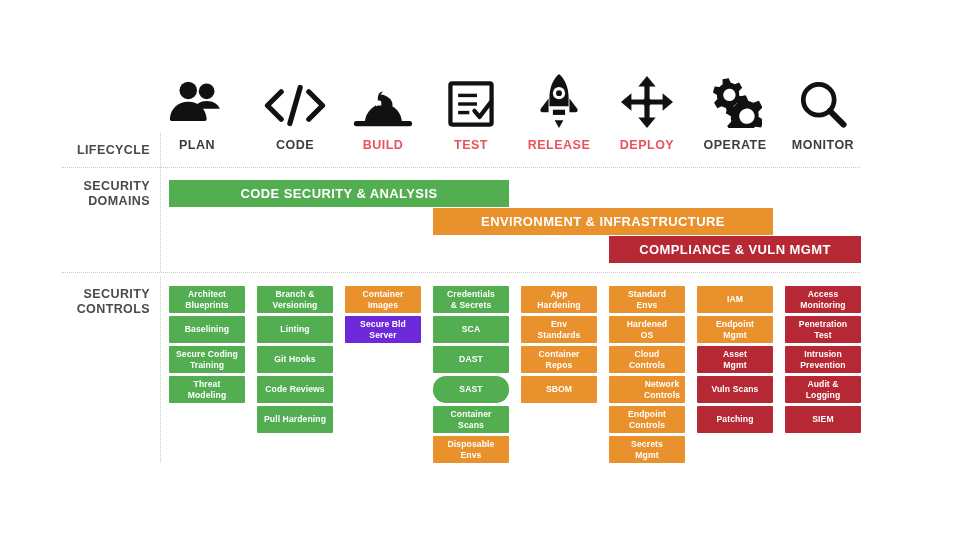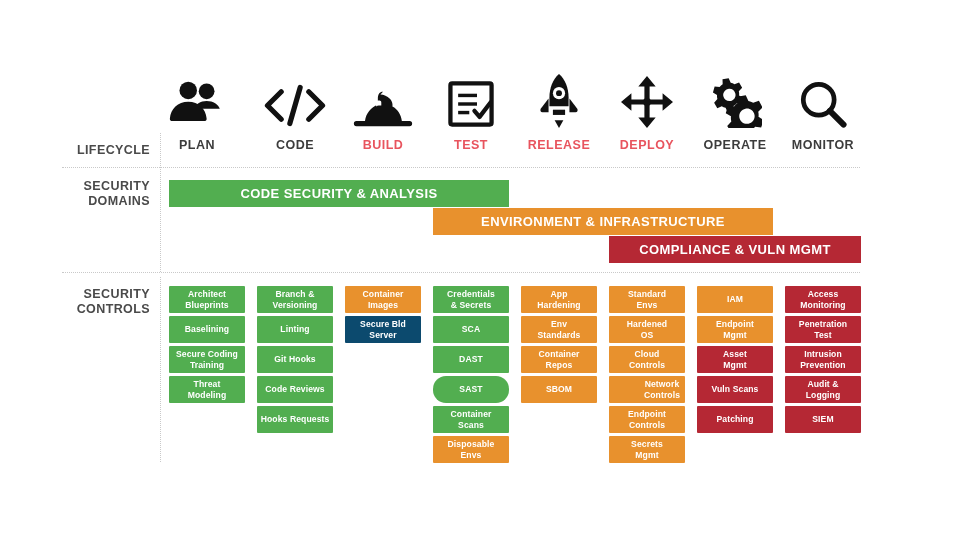--- a/index.html
+++ b/index.html
@@ -298,32 +298,32 @@
             <span>Git Hooks</span>
           </div>
         </div>
         <div class="chip" style="background: rgb(82, 174, 80); margin-bottom: 3px;">
           <div>
             <span>Code Reviews</span>
           </div>
         </div>
         <div class="chip" style="background: rgb(82, 174, 80); margin-bottom: 3px;">
           <div>
-            <span>Hooks Requests</span>
+            <span>Pull Hardening</span>
           </div>
         </div>
       </div>
       <div class="ctrl-col" style="left: 345px; top: 286px;">
         <div class="chip" style="background: rgb(232, 145, 45); margin-bottom: 3px;">
           <div>
             <span>Container</span>
             <span>Images</span>
           </div>
         </div>
-        <div class="chip" style="background: #0c4a6e; margin-bottom: 3px;">
+        <div class="chip" style="background: #6d28d9; margin-bottom: 3px;">
           <div>
             <span>Secure Bld</span>
             <span>Server</span>
           </div>
         </div>
       </div>
       <div class="ctrl-col" style="left: 433px; top: 286px;">
         <div class="chip" style="background: rgb(82, 174, 80); margin-bottom: 3px;">
           <div>
             <span>Credentials</span>

